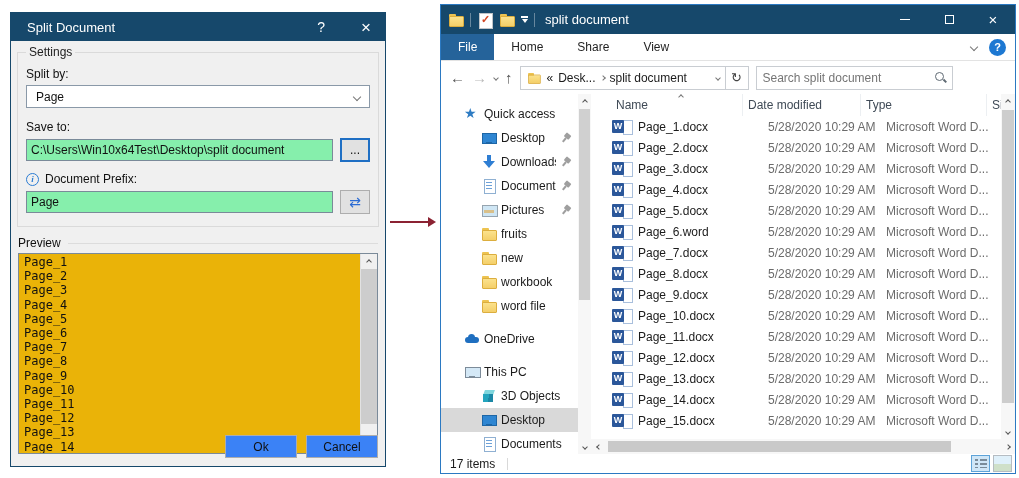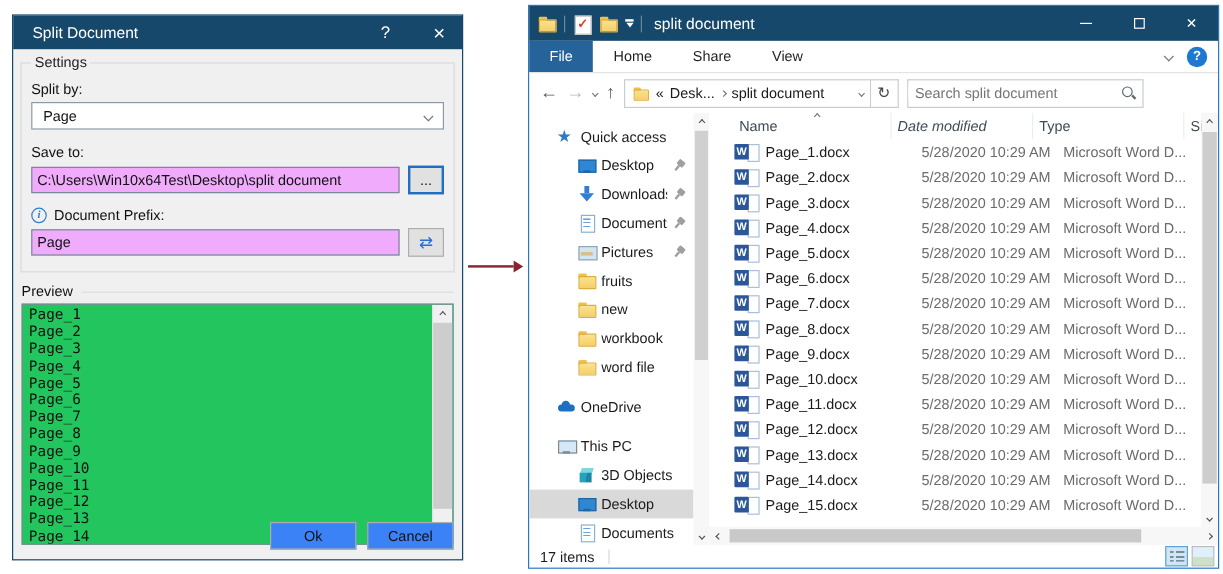--- a/index.html
+++ b/index.html
@@ -50,27 +50,27 @@
   .dlg { position:absolute; left:10px; top:12px; width:376px; height:455px; background:#f0f0f0; border:1px solid #16486b; font-size:12px; color:#111; }
   .dlg-tb { height:28px; background:#16486b; color:#fff; display:flex; align-items:center; padding:0 14px 0 16px; font-size:13px; }
   .dlg-tb .sp { flex:1; }
   .dlg-q { margin-right:36px; font-size:14px; cursor:default; }
   .dlg-x { font-size:17px; line-height:17px; cursor:default; }
   .dlg fieldset { margin:4px 6px 0 6px; border:1px solid #dadada; padding:2px 8px 12px 8px; }
   .dlg legend { padding:0 3px; font-size:12px; color:#222; }
   .flabel { display:block; margin:6px 0 4px 0; }
   .combo { height:23px; background:#fff; border:1px solid #8a99a8; display:flex; align-items:center; justify-content:space-between; padding:0 9px; }
   .inrow { display:flex; gap:7px; align-items:center; }
-  .txt { flex:1; height:22px; border:1px solid #7a8a99; background:#f0abfc; font:12px "Liberation Sans",sans-serif; padding:0 4px; color:#111; }
+  .txt { flex:1; height:22px; border:1px solid #7a8a99; background:#86efac; font:12px "Liberation Sans",sans-serif; padding:0 4px; color:#111; }
   .btn-browse { width:30px; height:24px; background:#e1e1e1; border:2px solid #1f6fc4; font:12px "Liberation Sans",sans-serif; color:#111; }
   .btn-refresh { width:30px; height:24px; background:#e1e1e1; border:1px solid #adadad; color:#2b6cd4; font-size:14px; line-height:14px; }
   .inforow { display:flex; align-items:center; gap:6px; margin:10px 0 4px 0; }
   .prev-hd { display:flex; align-items:center; gap:7px; margin:9px 7px 3px 7px; }
   .prev-hd .ln { flex:1; height:1px; background:#dcdcdc; }
-  .prev-box { position:relative; margin:0 7px; height:201px; background:#22c55e; border:1px solid #7a8a99; overflow:hidden; padding:1px 22px 0 5px; font:12px/14.2px "DejaVu Sans Mono", monospace; color:#111; }
+  .prev-box { position:relative; margin:0 7px; height:201px; background:#eab308; border:1px solid #7a8a99; overflow:hidden; padding:1px 22px 0 5px; font:12px/14.2px "DejaVu Sans Mono", monospace; color:#111; }
   .prev-sb { position:absolute; right:0; top:0; bottom:0; width:17px; background:#f0f0f0; border-left:1px solid #e2e2e2; display:flex; flex-direction:column; align-items:center; }
   .sb-btn { height:15px; display:flex; align-items:center; justify-content:center; width:100%; }
   .prev-sb .track { flex:1; width:100%; position:relative; }
   .prev-sb .thumb { position:absolute; top:0; left:0; right:0; height:92%; background:#cdcdcd; }
   .dlg-btns { position:absolute; right:7px; bottom:8px; display:flex; gap:9px; }
   .btn-std { width:72px; height:23px; background:#3b82f6; border:1px solid #adadad; font:12px "Liberation Sans",sans-serif; color:#111; }
 
   
   .arrow { position:absolute; left:390px; top:221px; width:38px; height:2px; background:#8b2232; }
   .arrow::after { content:""; position:absolute; right:-8px; top:-4px; border-left:8px solid #8b2232; border-top:5px solid transparent; border-bottom:5px solid transparent; }
@@ -117,21 +117,21 @@
   .nav-item .icon-pin { margin-right:6px; }
   .nav-sb { width:13px; background:#f7f7f7; display:flex; flex-direction:column; align-items:center; flex:none; }
   .nav-sb .track { flex:1; width:100%; position:relative; }
   .nav-sb .thumb { position:absolute; top:0; left:1px; right:1px; height:58%; background:#d0d0d0; }
 
   .filecol { flex:1; display:flex; flex-direction:column; min-width:0; }
   .listwrap { flex:1; position:relative; display:flex; flex-direction:column; min-height:0; }
   .cols { height:22px; display:flex; align-items:stretch; color:#3f4a56; flex:none; position:relative; }
   .col { display:flex; align-items:center; padding-left:5px; border-right:1px solid #eceff2; }
   .c-name { width:152px; padding-left:25px; }
-  .c-date { width:118px;font-style:italic; }
+  .c-date { width:118px; }
   .c-type { width:126px;text-align:right; }
   .c-size { flex:1; border-right:none; }
   .sortcaret { position:absolute; left:88px; top:1px; }
   .rows { flex:1; overflow:hidden; }
   .frow { height:21px; display:flex; align-items:center; }
   .frow .icon-word { margin-left:21px; margin-right:6px; }
   .fname { width:125px; color:#1b1b1b; white-space:nowrap; overflow:hidden; }
   .fdate { width:118px; color:#6b6b6b; padding-left:5px; white-space:nowrap; }
   .ftype { width:126px; color:#6b6b6b; padding-left:5px; white-space:nowrap; overflow:hidden; }
   .vsb { position:absolute; top:0; right:0; bottom:0; width:14px; background:#f7f7f7; display:flex; flex-direction:column; align-items:center; }
@@ -399,21 +399,21 @@
                 <span class="ftype">Microsoft Word D...</span>
               </div>
               <div class="frow">
                 <span class="icon icon-word"></span>
                 <span class="fname">Page_5.docx</span>
                 <span class="fdate">5/28/2020 10:29 AM</span>
                 <span class="ftype">Microsoft Word D...</span>
               </div>
               <div class="frow">
                 <span class="icon icon-word"></span>
-                <span class="fname">Page_6.docx</span>
+                <span class="fname">Page_6.word</span>
                 <span class="fdate">5/28/2020 10:29 AM</span>
                 <span class="ftype">Microsoft Word D...</span>
               </div>
               <div class="frow">
                 <span class="icon icon-word"></span>
                 <span class="fname">Page_7.docx</span>
                 <span class="fdate">5/28/2020 10:29 AM</span>
                 <span class="ftype">Microsoft Word D...</span>
               </div>
               <div class="frow">

